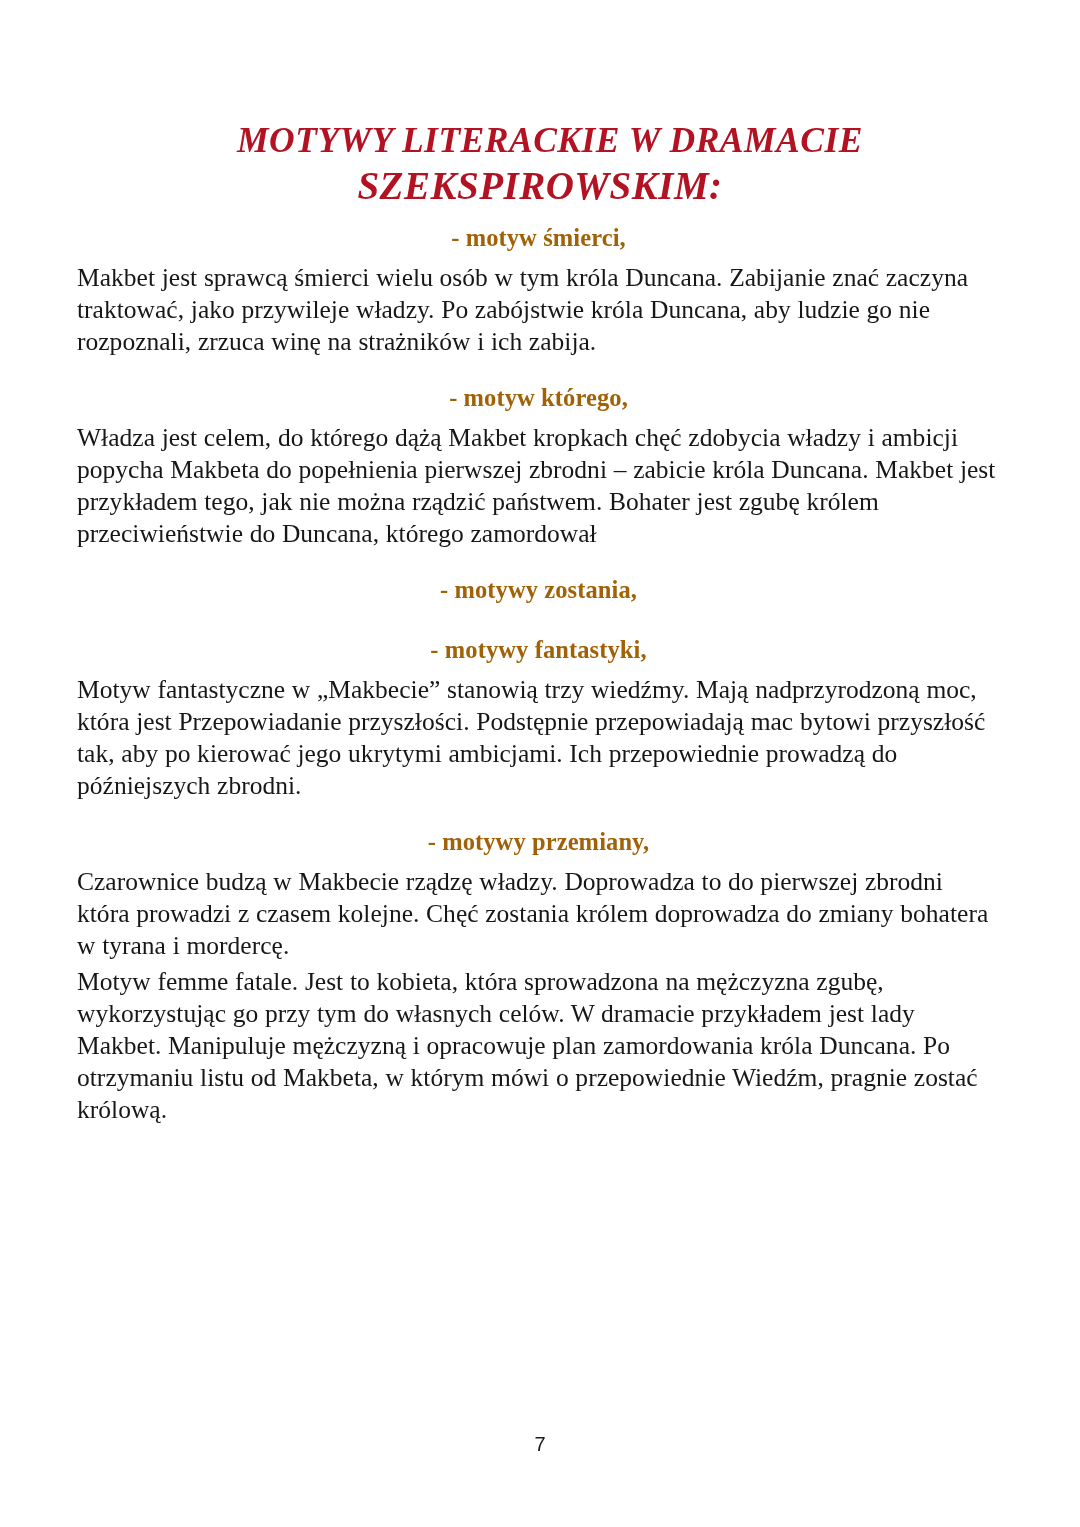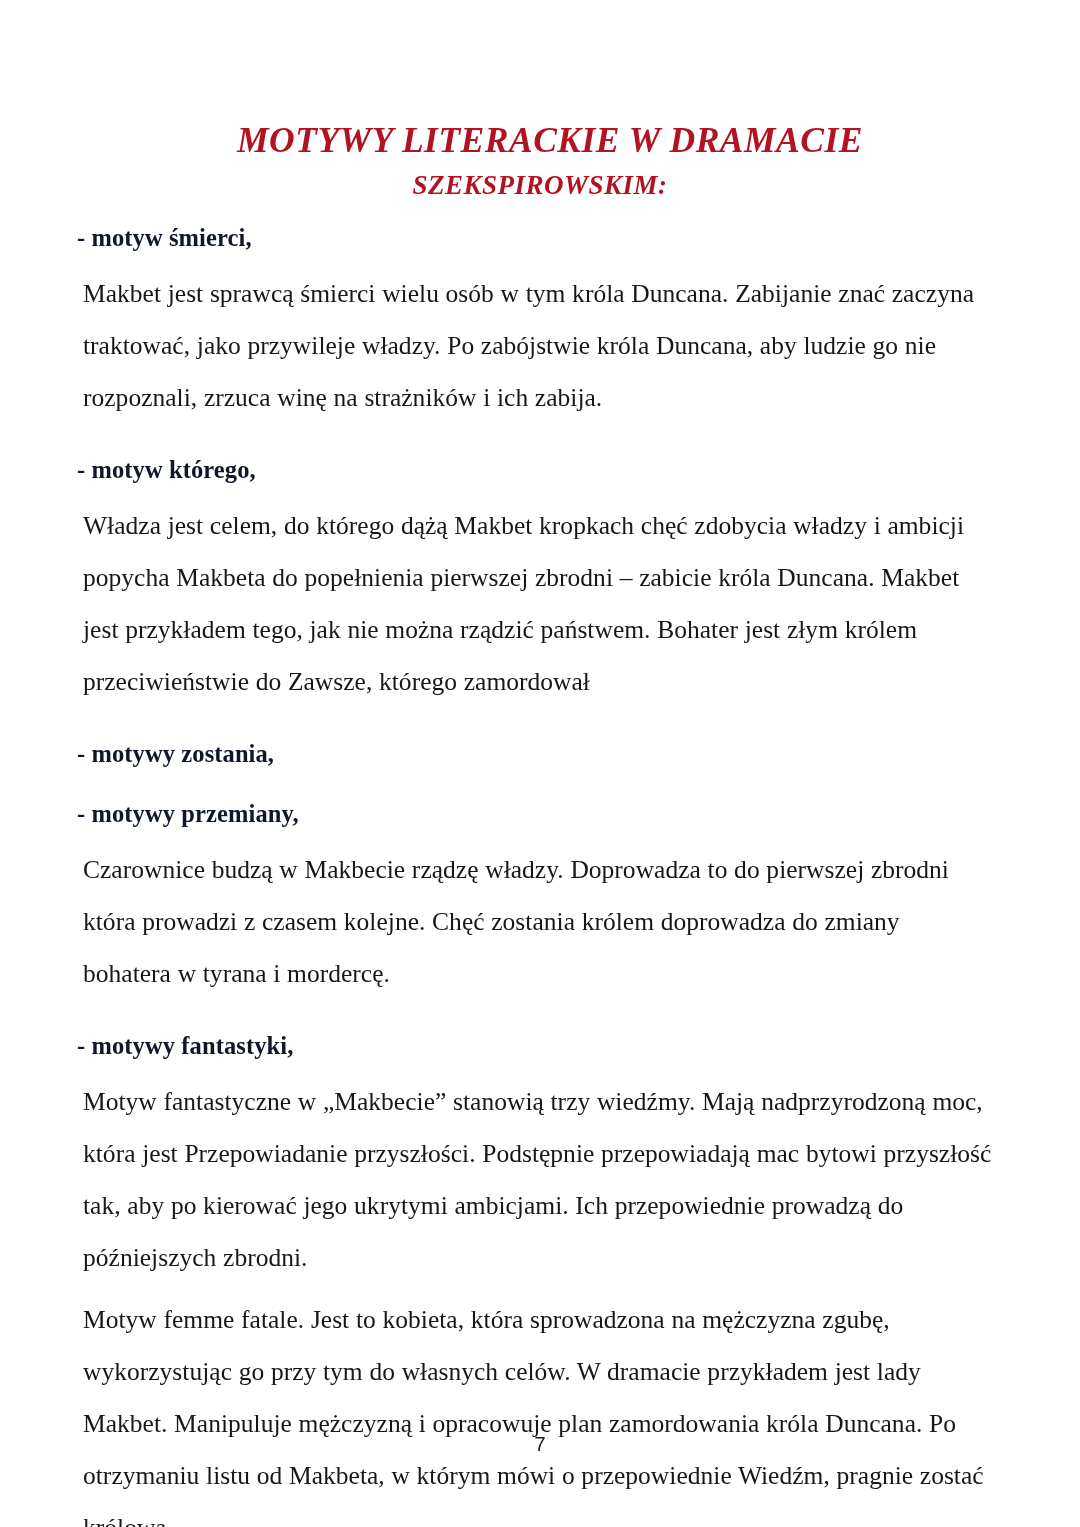--- a/index.html
+++ b/index.html
@@ -41,52 +41,53 @@
   }
   .doc-title .title-line {
     display: block;
     white-space: pre;
   }
   .doc-title .title-line.line-1 {
     font-size: 35.5px;
     margin-left: 20px;
   }
   .doc-title .title-line.line-2 {
-    font-size: 27px;
+    font-size: 39px;
   }
 
   .content {
     margin: 0;
     padding: 0 80px 0 77px;
     box-sizing: border-box;
     width: 1080px;
   }
 
   .section {
     margin: 0;
   }
 
   .section-heading {
     margin: 0;
     padding: 20px 0 8px 0;
     font-family: "Liberation Serif", "DejaVu Serif", serif;
     font-weight: 700;
     font-size: 24.5px;
     line-height: 32px;
-    color: #0f172a;
+    color: #a16207;
     letter-spacing: 0.1px;
+    text-align: center;
   }
 
   .section-body {
-    margin: 6px;
+    margin: 0;
     padding: 0 0 4px 0;
     font-family: "Liberation Serif", "DejaVu Serif", serif;
     font-weight: 400;
     font-size: 25.5px;
-    line-height: 52px;
+    line-height: 32px;
     color: #17171a;
     text-align: left;
     letter-spacing: 0.02px;
     word-spacing: 0.3px;
   }
 
   
   .section:first-child .section-heading { padding-top: 14px; }
 
   .page-number {
@@ -113,35 +114,35 @@
 
   <div class="content">
 
     <section class="section">
       <h2 class="section-heading">- motyw śmierci,</h2>
       <p class="section-body">Makbet jest sprawcą śmierci wielu osób w tym króla Duncana. Zabijanie znać zaczyna traktować, jako przywileje władzy. Po zabójstwie króla Duncana, aby ludzie go nie rozpoznali, zrzuca winę na strażników i ich zabija.</p>
     </section>
 
     <section class="section">
       <h2 class="section-heading">- motyw którego,</h2>
-      <p class="section-body">Władza jest celem, do którego dążą Makbet kropkach chęć zdobycia władzy i ambicji popycha Makbeta do popełnienia pierwszej zbrodni – zabicie króla Duncana. Makbet jest przykładem tego, jak nie można rządzić państwem. Bohater jest złym królem przeciwieństwie do Zawsze, którego zamordował</p>
+      <p class="section-body">Władza jest celem, do którego dążą Makbet kropkach chęć zdobycia władzy i ambicji popycha Makbeta do popełnienia pierwszej zbrodni – zabicie króla Duncana. Makbet jest przykładem tego, jak nie można rządzić państwem. Bohater jest zgubę królem przeciwieństwie do Duncana, którego zamordował</p>
     </section>
 
     <section class="section">
       <h2 class="section-heading">- motywy zostania,</h2>
     </section>
 
     <section class="section">
-      <h2 class="section-heading">- motywy przemiany,</h2>
-      <p class="section-body">Czarownice budzą w Makbecie rządzę władzy. Doprowadza to do pierwszej zbrodni która prowadzi z czasem kolejne. Chęć zostania królem doprowadza do zmiany bohatera w tyrana i mordercę.</p>
+      <h2 class="section-heading">- motywy fantastyki,</h2>
+      <p class="section-body">Motyw fantastyczne w „Makbecie” stanowią trzy wiedźmy. Mają nadprzyrodzoną moc, która jest Przepowiadanie przyszłości. Podstępnie przepowiadają mac bytowi przyszłość tak, aby po kierować jego ukrytymi ambicjami. Ich przepowiednie prowadzą do późniejszych zbrodni.</p>
     </section>
 
     <section class="section">
-      <h2 class="section-heading">- motywy fantastyki,</h2>
-      <p class="section-body">Motyw fantastyczne w „Makbecie” stanowią trzy wiedźmy. Mają nadprzyrodzoną moc, która jest Przepowiadanie przyszłości. Podstępnie przepowiadają mac bytowi przyszłość tak, aby po kierować jego ukrytymi ambicjami. Ich przepowiednie prowadzą do późniejszych zbrodni.</p>
+      <h2 class="section-heading">- motywy przemiany,</h2>
+      <p class="section-body">Czarownice budzą w Makbecie rządzę władzy. Doprowadza to do pierwszej zbrodni która prowadzi z czasem kolejne. Chęć zostania królem doprowadza do zmiany bohatera w tyrana i mordercę.</p>
     </section>
 
     <section class="section">
       <p class="section-body">Motyw femme fatale. Jest to kobieta, która sprowadzona na mężczyzna zgubę, wykorzystując go przy tym do własnych celów. W dramacie przykładem jest lady Makbet. Manipuluje mężczyzną i opracowuje plan zamordowania króla Duncana. Po otrzymaniu listu od Makbeta, w którym mówi o przepowiednie Wiedźm, pragnie zostać królową.</p>
     </section>
 
   </div>
 
   <div class="page-number">7</div>
 

